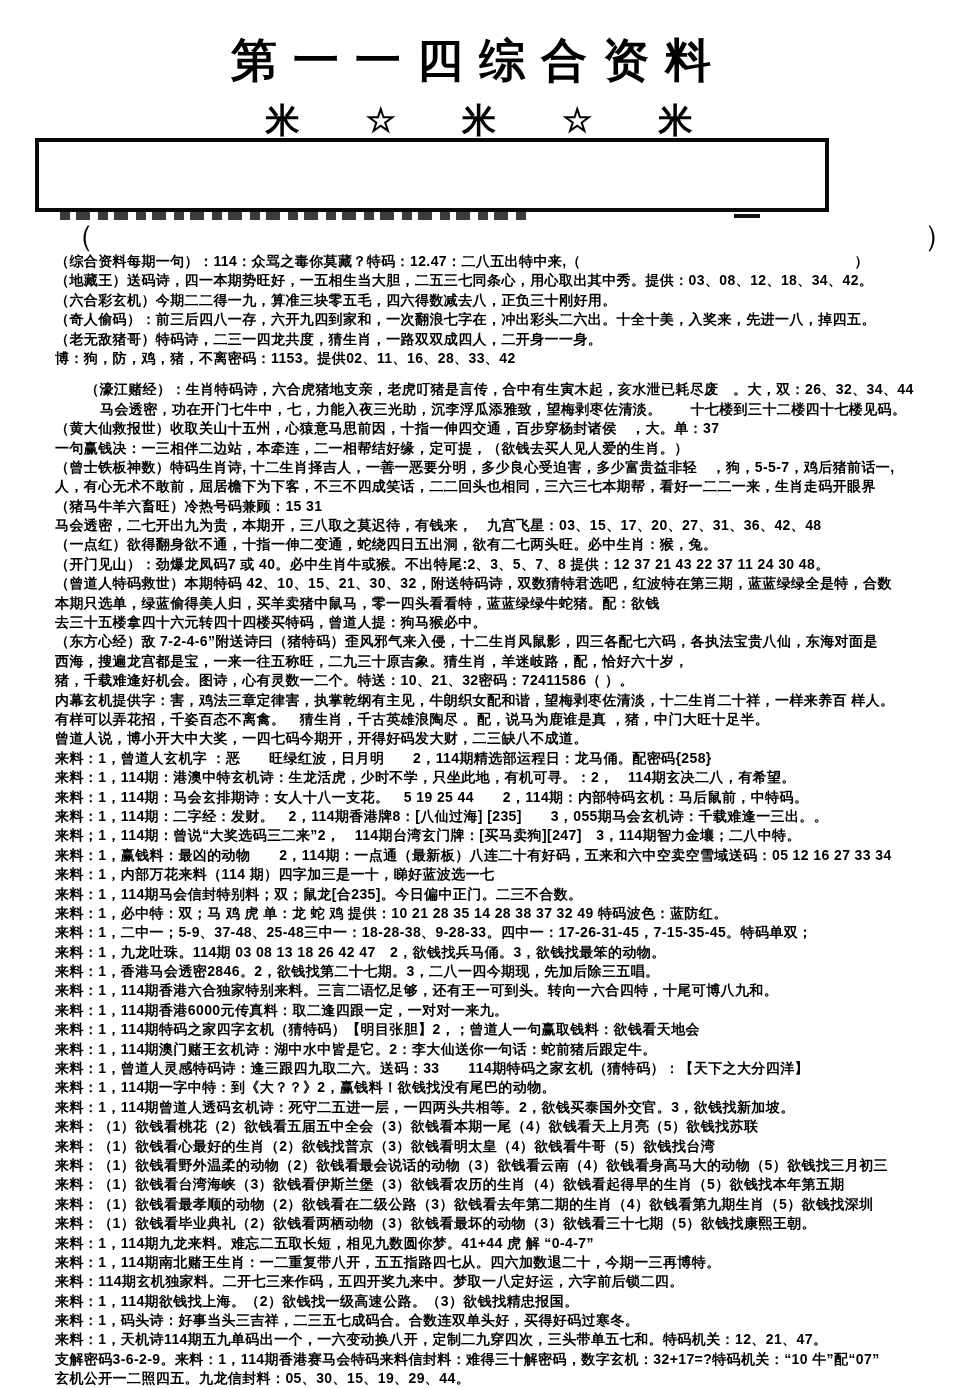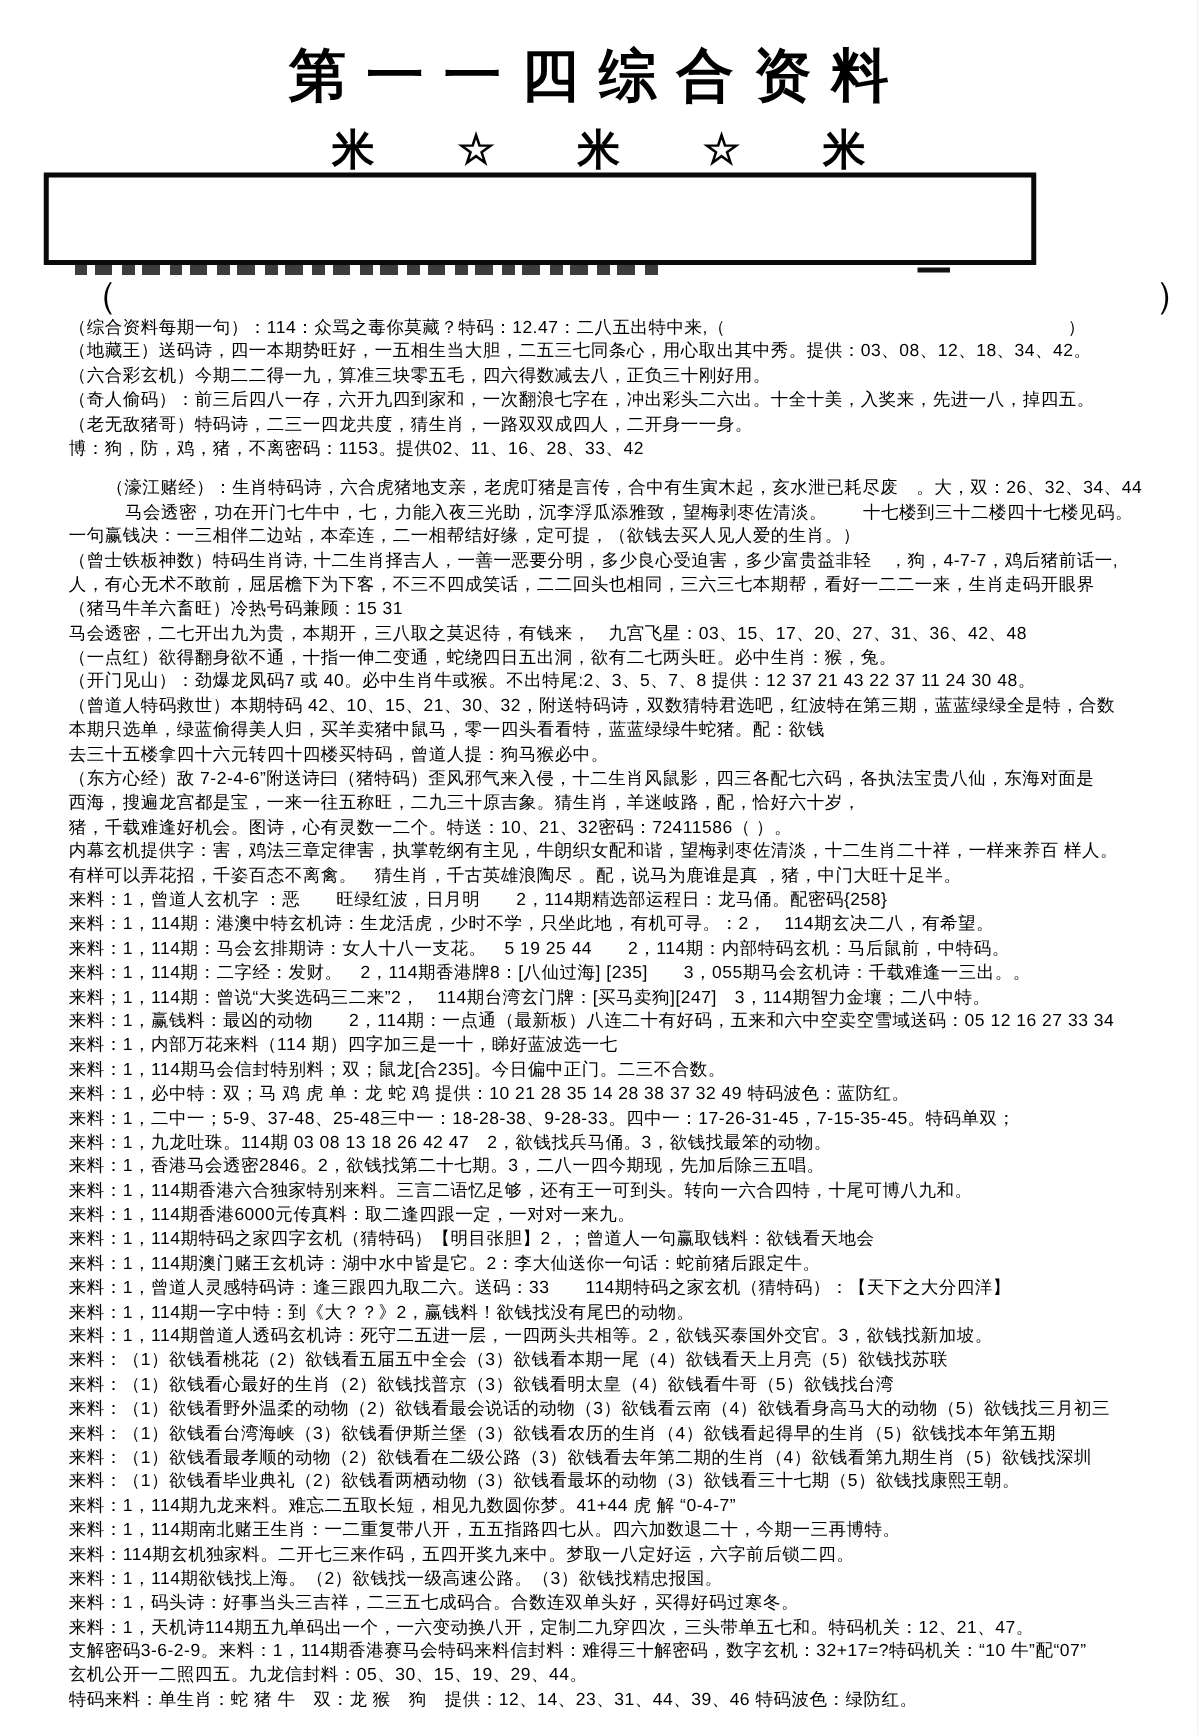--- a/index.html
+++ b/index.html
@@ -31,21 +31,21 @@
     opacity:.85;
   }
   .obscured-dash{position:absolute;left:674px;top:2px;width:26px;height:4px;background:#111;}
   .paren-row{position:relative;height:24px;}
   .paren-open{position:absolute;left:64px;top:-8px;font-size:30px;}
   .paren-close{position:absolute;left:924px;top:-8px;font-size:30px;}
   .lines{padding:4px 4px 0 55px;}
   .line{
     font-size:14px;line-height:19.4px;height:19.4px;
     white-space:pre;overflow:hidden;letter-spacing:.4px;
-    font-weight:400;
+    font-weight:700;
   }
   .indent-1{padding-left:30px;margin-top:12px;}
   .indent-2{padding-left:45px;}
 </style>
 </head>
 <body>
 
 <div class="page">
 
   <div class="title">第一一四综合资料</div>
@@ -72,35 +72,37 @@
 
   <div class="lines">
       <div class="line">（综合资料每期一句）：114：众骂之毒你莫藏？特码：12.47：二八五出特中来,（　　　　　　　　　　　　　　　　　　　）</div>
       <div class="line">（地藏王）送码诗，四一本期势旺好，一五相生当大胆，二五三七同条心，用心取出其中秀。提供：03、08、12、18、34、42。</div>
       <div class="line">（六合彩玄机）今期二二得一九，算准三块零五毛，四六得数减去八，正负三十刚好用。</div>
       <div class="line">（奇人偷码）：前三后四八一存，六开九四到家和，一次翻浪七字在，冲出彩头二六出。十全十美，入奖来，先进一八，掉四五。</div>
       <div class="line">（老无敌猪哥）特码诗，二三一四龙共度，猜生肖，一路双双成四人，二开身一一身。</div>
       <div class="line">博：狗，防，鸡，猪，不离密码：1153。提供02、11、16、28、33、42</div>
       <div class="line indent-1">（濠江赌经）：生肖特码诗，六合虎猪地支亲，老虎叮猪是言传，合中有生寅木起，亥水泄已耗尽废　。大，双：26、32、34、44</div>
       <div class="line indent-2">马会透密，功在开门七牛中，七，力能入夜三光助，沉李浮瓜添雅致，望梅剥枣佐清淡。　　十七楼到三十二楼四十七楼见码。</div>
+      <div class="line">（黄大仙救报世）收取关山十五州，心猿意马思前因，十指一伸四交通，百步穿杨封诸侯　，大。单：37</div>
       <div class="line">一句赢钱决：一三相伴二边站，本牵连，二一相帮结好缘，定可提，（欲钱去买人见人爱的生肖。）</div>
-      <div class="line">（曾士铁板神数）特码生肖诗, 十二生肖择吉人，一善一恶要分明，多少良心受迫害，多少富贵益非轻　，狗，4-7-7，鸡后猪前话一,</div>
+      <div class="line">（曾士铁板神数）特码生肖诗, 十二生肖择吉人，一善一恶要分明，多少良心受迫害，多少富贵益非轻　，狗，5-5-7，鸡后猪前话一,</div>
       <div class="line">人，有心无术不敢前，屈居檐下为下客，不三不四成笑话，二二回头也相同，三六三七本期帮，看好一二二一来，生肖走码开眼界</div>
       <div class="line">（猪马牛羊六畜旺）冷热号码兼顾：15 31</div>
       <div class="line">马会透密，二七开出九为贵，本期开，三八取之莫迟待，有钱来，　九宫飞星：03、15、17、20、27、31、36、42、48</div>
       <div class="line">（一点红）欲得翻身欲不通，十指一伸二变通，蛇绕四日五出洞，欲有二七两头旺。必中生肖：猴，兔。</div>
       <div class="line">（开门见山）：劲爆龙凤码7 或 40。必中生肖牛或猴。不出特尾:2、3、5、7、8 提供：12 37 21 43 22 37 11 24 30 48。</div>
       <div class="line">（曾道人特码救世）本期特码 42、10、15、21、30、32，附送特码诗，双数猜特君选吧，红波特在第三期，蓝蓝绿绿全是特，合数</div>
       <div class="line">本期只选单，绿蓝偷得美人归，买羊卖猪中鼠马，零一四头看看特，蓝蓝绿绿牛蛇猪。配：欲钱</div>
       <div class="line">去三十五楼拿四十六元转四十四楼买特码，曾道人提：狗马猴必中。</div>
       <div class="line">（东方心经）敌 7-2-4-6”附送诗曰（猪特码）歪风邪气来入侵，十二生肖风鼠影，四三各配七六码，各执法宝贵八仙，东海对面是</div>
       <div class="line">西海，搜遍龙宫都是宝，一来一往五称旺，二九三十原吉象。猜生肖，羊迷岐路，配，恰好六十岁，</div>
       <div class="line">猪，千载难逢好机会。图诗，心有灵数一二个。特送：10、21、32密码：72411586（ ）。</div>
       <div class="line">内幕玄机提供字：害，鸡法三章定律害，执掌乾纲有主见，牛朗织女配和谐，望梅剥枣佐清淡，十二生肖二十祥，一样来养百 样人。</div>
       <div class="line">有样可以弄花招，千姿百态不离禽。　猜生肖，千古英雄浪陶尽 。配，说马为鹿谁是真 ，猪，中门大旺十足半。</div>
+      <div class="line">曾道人说，博小开大中大奖，一四七码今期开，开得好码发大财，二三缺八不成道。</div>
       <div class="line">来料：1，曾道人玄机字 ：恶　　旺绿红波，日月明　　2，114期精选部运程日：龙马俑。配密码{258}</div>
       <div class="line">来料：1，114期：港澳中特玄机诗：生龙活虎，少时不学，只坐此地，有机可寻。：2，　114期玄决二八，有希望。</div>
       <div class="line">来料：1，114期：马会玄排期诗：女人十八一支花。　5 19 25 44　　2，114期：内部特码玄机：马后鼠前，中特码。</div>
       <div class="line">来料：1，114期：二字经：发财。　2，114期香港牌8：[八仙过海] [235]　　3，055期马会玄机诗：千载难逢一三出。。</div>
       <div class="line">来料；1，114期：曾说“大奖选码三二来”2，　114期台湾玄门牌：[买马卖狗][247]　3，114期智力金壤；二八中特。</div>
       <div class="line">来料：1，赢钱料：最凶的动物　　2，114期：一点通（最新板）八连二十有好码，五来和六中空卖空雪域送码：05 12 16 27 33 34</div>
       <div class="line">来料：1，内部万花来料（114 期）四字加三是一十，睇好蓝波选一七</div>
       <div class="line">来料：1，114期马会信封特别料；双；鼠龙[合235]。今日偏中正门。二三不合数。</div>
       <div class="line">来料：1，必中特：双；马 鸡 虎 单：龙 蛇 鸡 提供：10 21 28 35 14 28 38 37 32 49 特码波色：蓝防红。</div>
       <div class="line">来料：1，二中一；5-9、37-48、25-48三中一：18-28-38、9-28-33。四中一：17-26-31-45，7-15-35-45。特码单双；</div>

